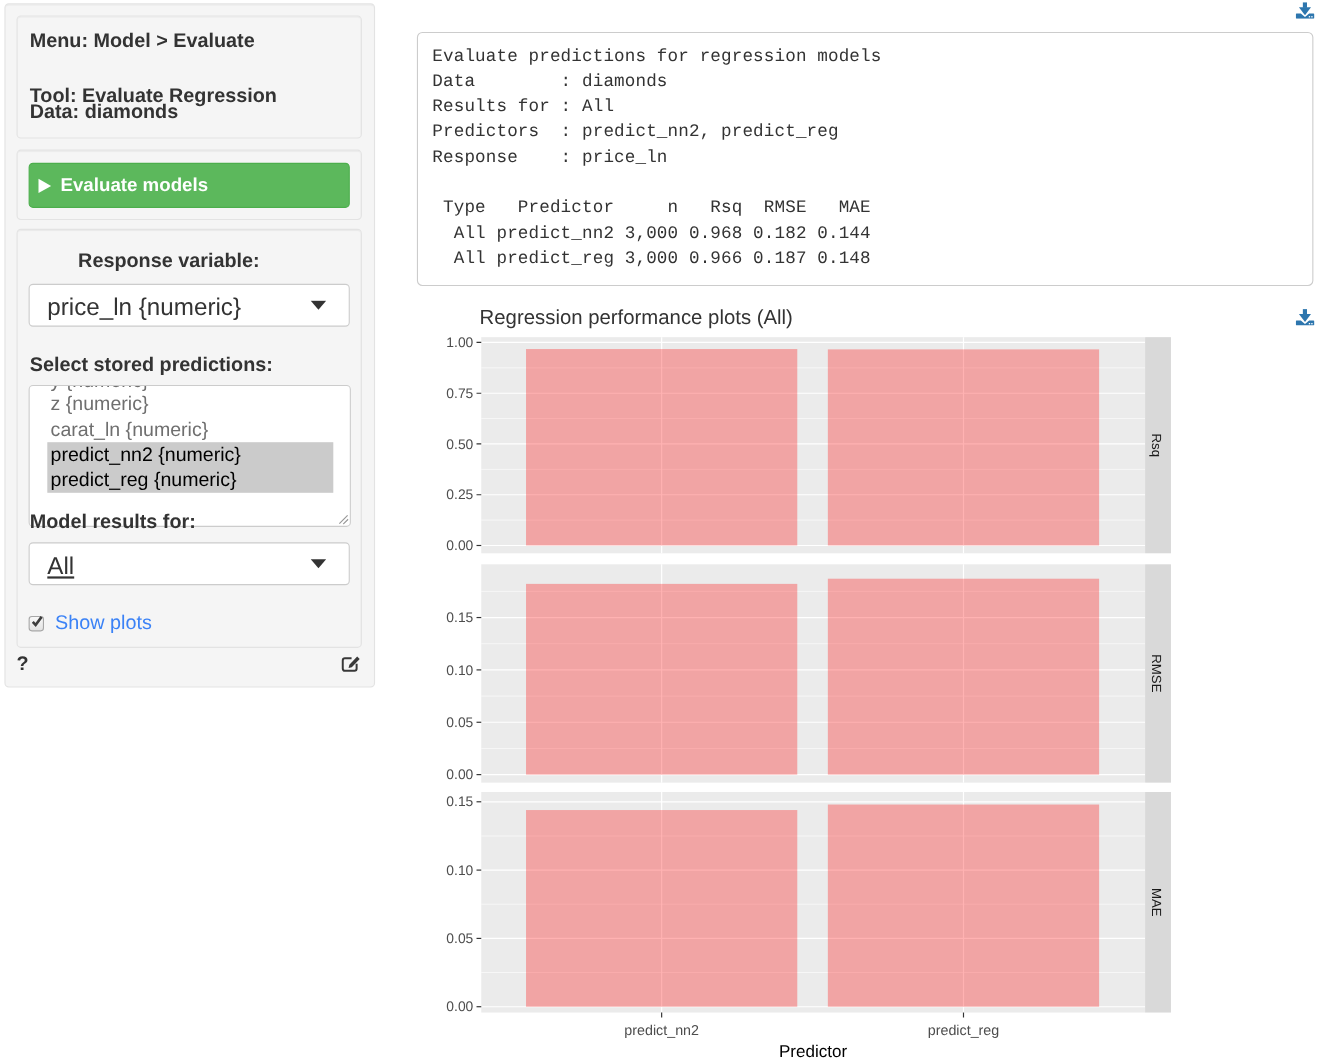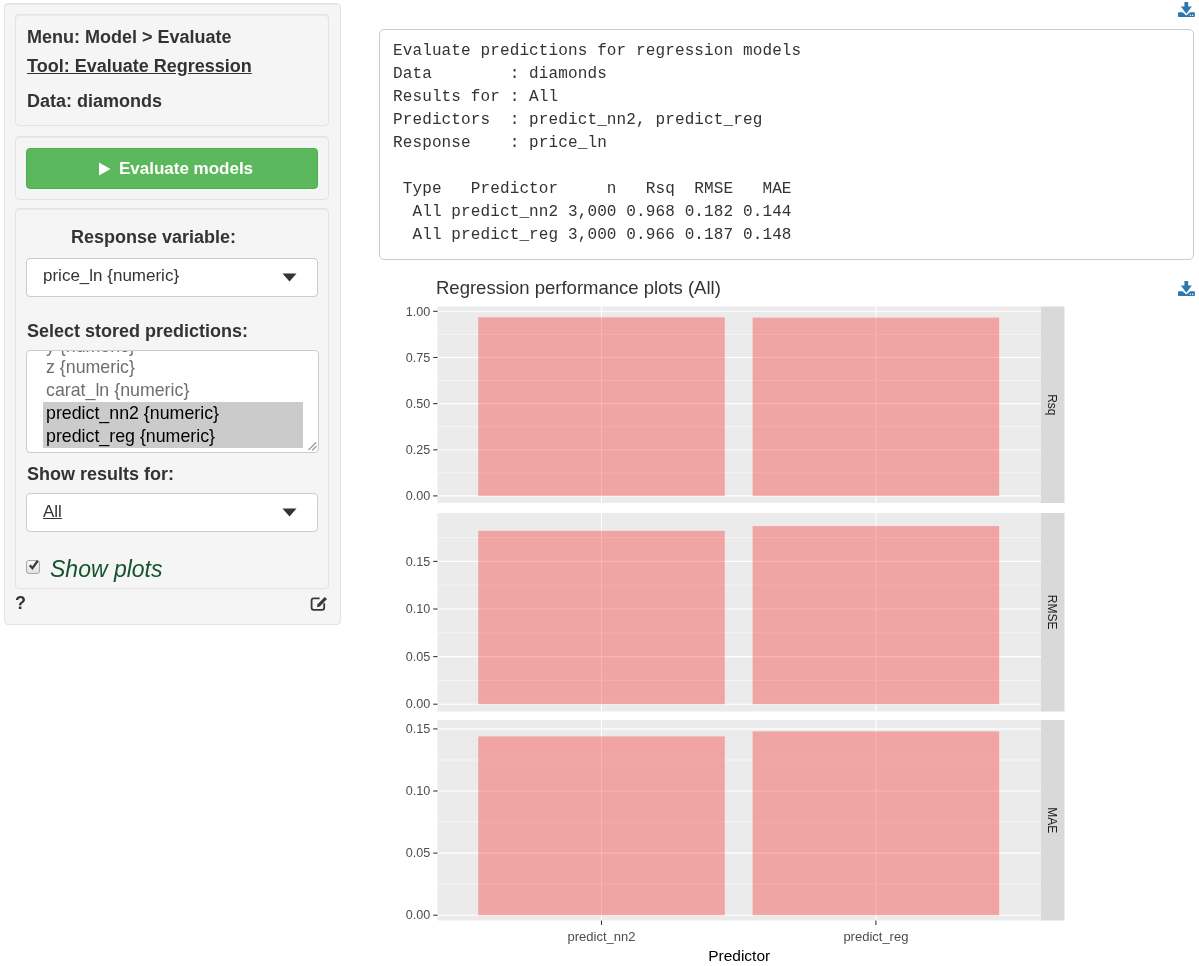--- a/index.html
+++ b/index.html
@@ -1,73 +1,73 @@
 <!DOCTYPE html>
 <html><head>
 <meta charset="utf-8">
 <style>
   * { margin:0; padding:0; box-sizing:border-box; }
   html,body { width:1199px; height:966px; background:#fff; font-family:"Liberation Sans", sans-serif; color:#333; }
   .abs { position:absolute; }
   .well { background:#f5f5f5; border:1px solid #e3e3e3; border-radius:4px; box-shadow:inset 0 1px 1px rgba(0,0,0,.05); }
   .lbl { font-weight:bold; font-size:18px; color:#333; line-height:24px; }
   .selbox { background:#fff; border:1px solid #ccc; border-radius:4px; }
-  .seltext { font-size:17px; color:#333;text-align:center; }
+  .seltext { font-size:22px; color:#333;text-align:center; }
 </style>
 </head>
 <body>
 
 <div class="abs well" style="left:4px; top:3px; width:337px; height:622px;"></div>
 
 <div class="abs well" style="left:15px; top:14px; width:314px; height:112px;"></div>
 <div class="abs lbl" style="left:27px; top:25px;">Menu: Model &gt; Evaluate</div>
-<div class="abs lbl" style="left:27px; top:54px;text-decoration:underline;">Tool: Evaluate Regression</div>
+<div class="abs lbl" style="left:27px; top:75px;">Tool: Evaluate Regression</div>
 <div class="abs lbl" style="left:27px; top:89px;">Data: diamonds</div>
 
 <div class="abs well" style="left:15px; top:136px; width:314px; height:64px;"></div>
-<div class="abs" style="left:26px; top:148px; width:292px; height:41px; background:#5cb85c; border:1px solid #4cae4c; border-radius:4px; color:#fff; font-weight:bold; font-size:17px; text-align:center; line-height:39px;">
+<div class="abs" style="left:26px; top:148px; width:292px; height:41px; background:#5cb85c; border:1px solid #4cae4c; border-radius:4px; color:#fff; font-weight:bold; font-size:17px; line-height:39px;">
   <svg width="13" height="14" viewBox="0 0 13 14" style="vertical-align:-2px; margin-left:7px; margin-right:8px;">
       <polygon points="1,0.5 12.5,7 1,13.5" fill="#fff"></polygon>
     </svg>Evaluate models
 </div>
 
 <div class="abs well" style="left:15px; top:208px; width:314px; height:381px;"></div>
 
 <div class="abs lbl" style="left:27px; top:225px;margin-left:44px;">Response variable:</div>
 <div class="abs selbox" style="left:26px; top:258px; width:292px; height:39px;"></div>
 <div class="abs seltext" style="left:43px; top:266px;">price_ln {numeric}</div>
 <svg class="abs" style="left:282px; top:273px;" width="15" height="9" viewBox="0 0 15 9">
     <polygon points="0.5,0.5 14.5,0.5 7.5,8.5" fill="#333"></polygon>
   </svg>
 
 <div class="abs lbl" style="left:27px; top:318.5px;">Select stored predictions:</div>
-<div class="abs selbox" style="left:26px; top:350px; width:293px; height:103px; overflow:hidden;">
+<div class="abs selbox" style="left:26px; top:350px; width:293px; height:129px; overflow:hidden;">
   <div class="abs" style="left:15.5px; top:51px; width:260px; height:45.6px; background:#cbcbcb;"></div>
   <div class="abs" style="left:19px; top:-15.8px; font-size:17.8px; line-height:22.8px; color:#6f6f6f;">y {numeric}</div>
   <div class="abs" style="left:19px; top:5.3px; font-size:17.8px; line-height:22.8px; color:#6f6f6f;">z {numeric}</div>
   <div class="abs" style="left:19px; top:28.1px; font-size:17.8px; line-height:22.8px; color:#6f6f6f;">carat_ln {numeric}</div>
   <div class="abs" style="left:19px; top:50.9px; font-size:17.8px; line-height:22.8px; color:#000;">predict_nn2 {numeric}</div>
   <div class="abs" style="left:19px; top:73.7px; font-size:17.8px; line-height:22.8px; color:#000;">predict_reg {numeric}</div>
   <svg class="abs" style="right:1px; bottom:1px;" width="10" height="10" viewBox="0 0 10 10">
       <path d="M1.5 9 L9 1.5 M5 9.5 L9.5 5" stroke="#999" stroke-width="1.1" fill="none"></path>
     </svg>
 </div>
 
-<div class="abs lbl" style="left:27px; top:461.5px;">Show results for:</div>
+<div class="abs lbl" style="left:27px; top:461.5px;">Model results for:</div>
 <div class="abs selbox" style="left:26px; top:493px; width:292px; height:39px;"></div>
 <div class="abs seltext" style="left:43px; top:502px;text-decoration:underline;">All</div>
 <svg class="abs" style="left:282px; top:508px;" width="15" height="9" viewBox="0 0 15 9">
     <polygon points="0.5,0.5 14.5,0.5 7.5,8.5" fill="#333"></polygon>
   </svg>
 
 <div class="abs" style="left:26px; top:560px; width:13.5px; height:13.5px; border:1px solid #a6a6a6; border-radius:3px; background:linear-gradient(#f8f8f8,#e2e2e2);"></div>
 <svg class="abs" style="left:27px; top:558px;" width="13" height="14" viewBox="0 0 13 14">
     <path d="M2.8 7.3 L5.4 10.2 L10.8 2.8" stroke="#3d3d3d" stroke-width="2.4" fill="none"></path>
   </svg>
-<div class="abs" style="left:50px; top:556px; font-size:23px; color:#14532d;font-style:italic;">Show plots</div>
+<div class="abs" style="left:50px; top:556px; font-size:18px; color:#3b82f6;">Show plots</div>
 
 <div class="abs" style="left:15px; top:593px; font-size:18px; font-weight:bold; color:#333;">?</div>
 <svg class="abs" style="left:310px; top:595px;" width="18" height="17" viewBox="0 0 18 17">
   <path d="M14.2 8.3 V12.8 Q14.2 14.8 12.2 14.8 H3.6 Q1.6 14.8 1.6 12.8 V5.4 Q1.6 3.4 3.6 3.4 H9.6" stroke="#383838" stroke-width="1.8" fill="none"></path>
   <path d="M7.6 9.3 L14.7 1.9 L17.0 4.1 L9.8 11.5 L6.9 12.3 Z" fill="#383838"></path>
 </svg>
 
 <svg class="abs" style="left:1177.7px; top:2.1px;" width="17" height="15" viewBox="0 0 16.7 14.7">
   <g fill="#2d76ae">
     <rect x="6.3" y="0" width="3.7" height="5"></rect>

